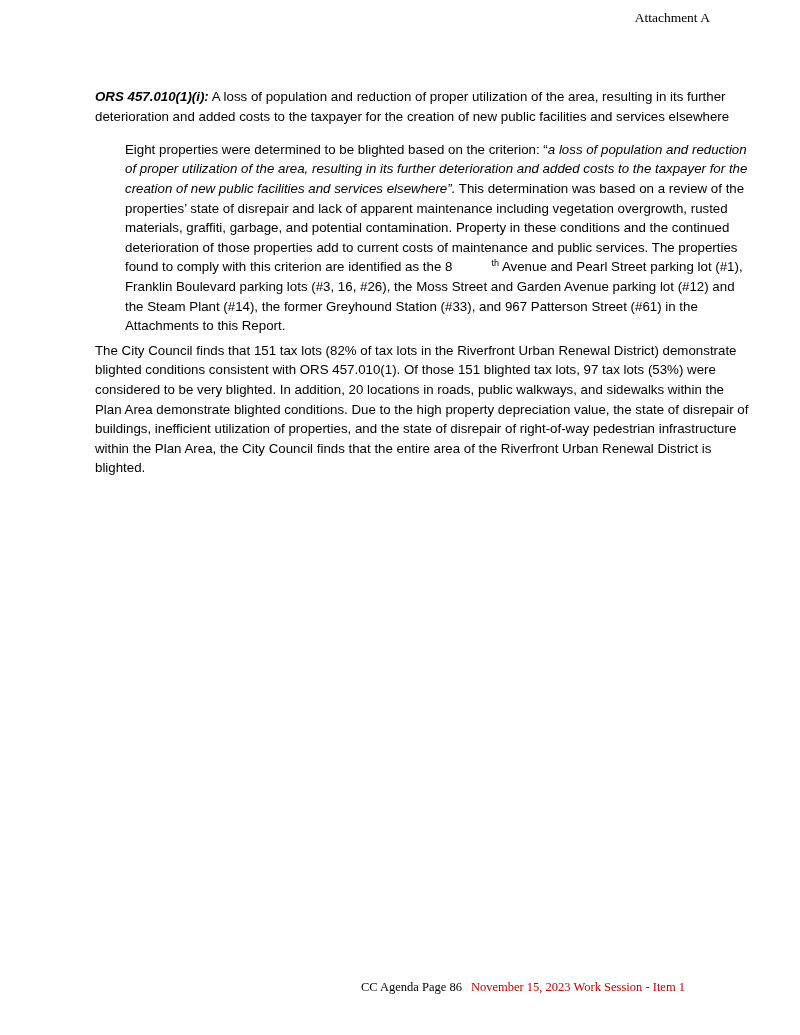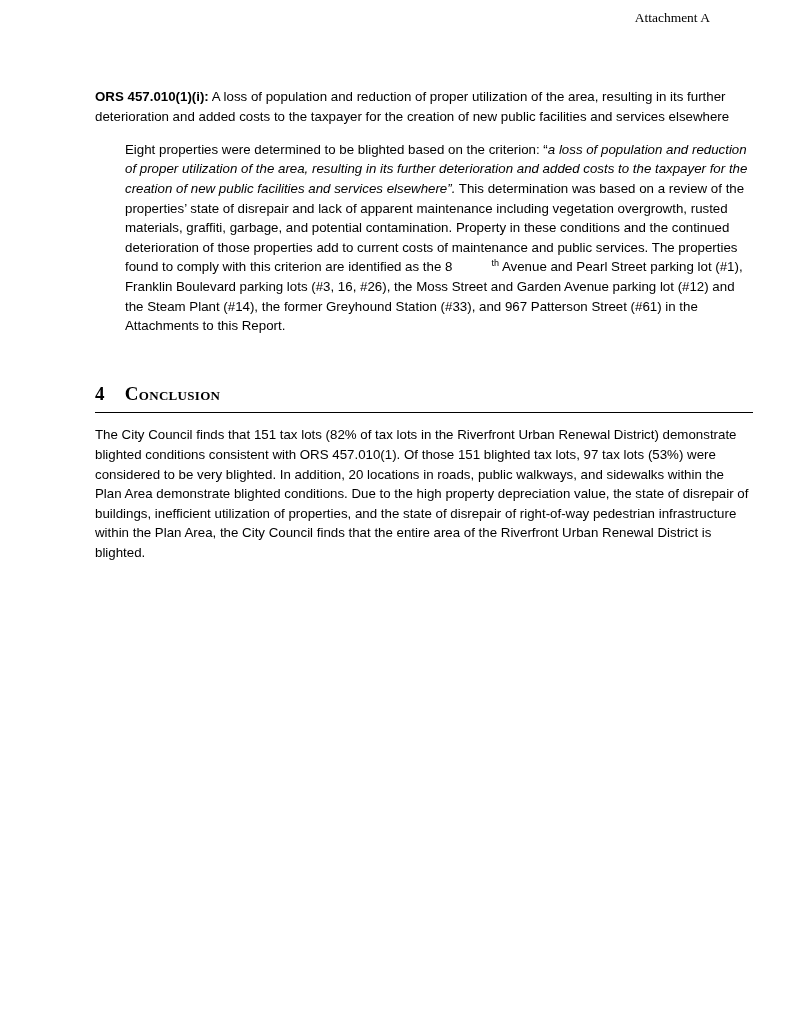--- a/index.html
+++ b/index.html
@@ -27,20 +27,21 @@
     left: 75px;
     width: 658px;
   }
   .para {
     font-size: 13.3px;
     line-height: 19.6px;
     text-align: left;
   }
   .lead {
     font-weight: bold;
+    font-style: italic;
   }
   .indented {
     margin: 13px 0 0 30px;
     width: 628px;
   }
   .italic { font-style: italic; }
   sup {
     font-size: 9px;
     vertical-align: super;
     line-height: 0;
@@ -75,20 +76,20 @@
 <div class="page">
 
   <div class="attachment-label">Attachment A</div>
 
   <div class="body-text">
 
     <p class="para"><span class="lead">ORS 457.010(1)(i):</span><span> A loss of population and reduction of proper utilization of the area, resulting in its further deterioration and added costs to the taxpayer for the creation of new public facilities and services elsewhere</span></p>
 
     <p class="para indented"><span>Eight properties were determined to be blighted based on the criterion: “</span><span class="italic">a loss of population and reduction of proper utilization of the area, resulting in its further deterioration and added costs to the taxpayer for the creation of new public facilities and services elsewhere”.</span><span>  This determination was based on a review of the properties’ state of disrepair and lack of apparent maintenance including vegetation overgrowth, rusted materials, graffiti, garbage, and potential contamination. Property in these conditions and the continued deterioration of those properties add to current costs of maintenance and public services. The properties found to comply with this criterion are identified as the 8</span><sup>th</sup><span> Avenue and Pearl Street parking lot (#1), Franklin Boulevard parking lots (#3, 16, #26), the Moss Street and Garden Avenue parking lot (#12) and the Steam Plant (#14), the former Greyhound Station (#33), and 967 Patterson Street (#61) in the Attachments to this Report.</span></p>
 
-    <h1 class="section-heading"><span class="num">4</span><span>Conclusion</span></h1>
 
     <p class="para conclusion">The City Council finds that 151 tax lots (82% of tax lots in the Riverfront Urban Renewal District) demonstrate blighted conditions consistent with ORS 457.010(1). Of those 151 blighted tax lots, 97 tax lots (53%) were considered to be very blighted. In addition, 20 locations in roads, public walkways, and sidewalks within the Plan Area demonstrate blighted conditions. Due to the high property depreciation value, the state of disrepair of buildings, inefficient utilization of properties, and the state of disrepair of right-of-way pedestrian infrastructure within the Plan Area, the City Council finds that the entire area of the Riverfront Urban Renewal District is blighted.</p>
 
   </div>
 
+  <div class="footer"><span>CC Agenda Page 86</span><span class="red" style="color: rgb(192, 0, 0);">November 15, 2023 Work Session - Item 1</span></div>
 
 </div>
 
 </body></html>

